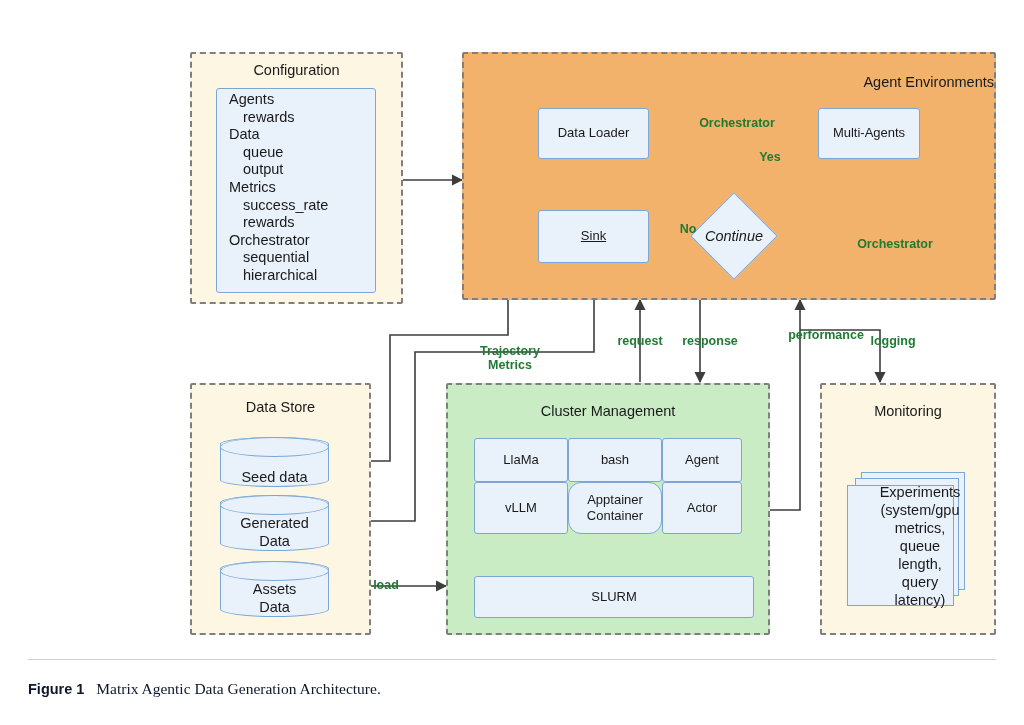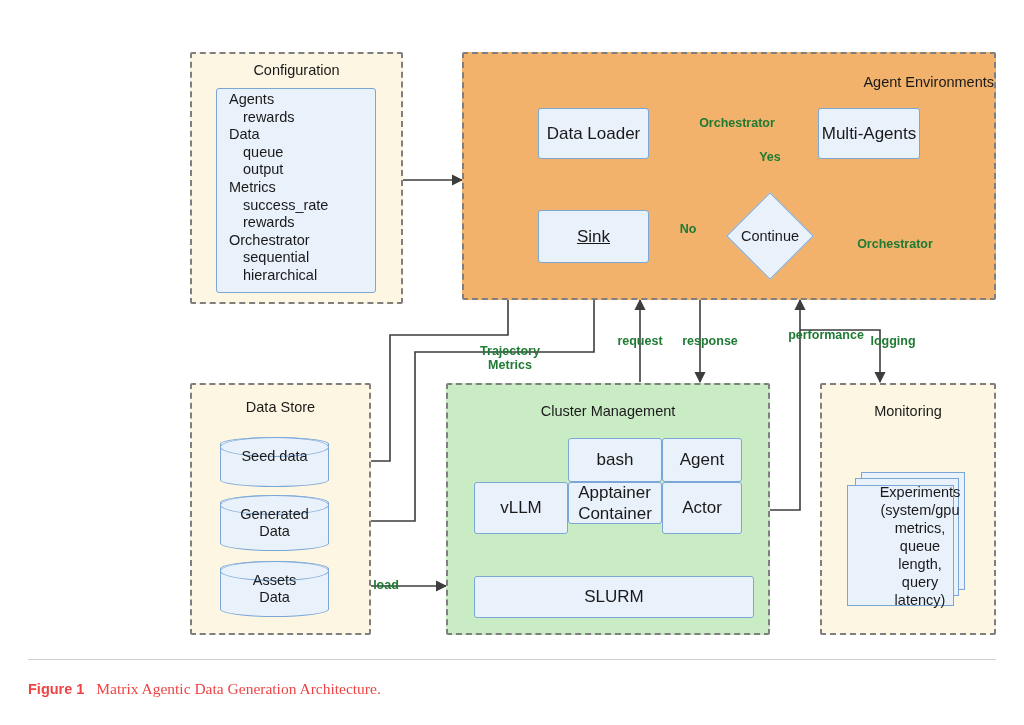--- a/index.html
+++ b/index.html
@@ -41,21 +41,22 @@
   }
 
   
   .node {
     background: #e9f1fb;
     border: 1.4px solid #7ba7d7;
     border-radius: 3px;
     display: flex;
     align-items: center;
     justify-content: center;
-    font-size: 17px;
+    text-align: center;
+    font-size: 13px;
     color: #1a1a1a;
     line-height: 1.25;
   }
 
   
   .cfg-box {
     background: #e9f1fb;
     border: 1.4px solid #7ba7d7;
     border-radius: 3px;
     padding: 2px 12px;
@@ -66,21 +67,21 @@
   .cfg-line { white-space: pre; }
   .cfg-indent { padding-left: 14px; }
 
   
   .cyl {
     position: absolute;
     background: #e9f1fb;
     border: 1.4px solid #7ba7d7;
     border-radius: 50% / 14%;
     display: flex;
-    align-items: flex-start;
+    align-items: flex-end;
     justify-content: center;
     text-align: center;
     font-size: 14.5px;
     line-height: 1.2;
     color: #1a1a1a;
   }
   .cyl-top {
     position: absolute;
     left: -1.4px;
     top: -1.4px;
@@ -143,21 +144,21 @@
     text-align: center;
     line-height: 14px;
   }
 
   
   .caption {
     position: absolute;
     left: 28px;
     top: 680px;
     font-size: 15.5px;
-    color: #ef4444;
+    color: #0f172a;
     font-family: "Liberation Serif", serif;
   }
   .caption b {
     font-family: "Liberation Sans", sans-serif;
     font-size: 14.5px;
   }
   .hr-line {
     position: absolute;
     left: 28px;
     top: 659px;
@@ -240,21 +241,21 @@
   </div>
 
   <div class="abs node" style="left:818px; top:108px; width:102px; height:51px;">
     <span>Multi-Agents</span>
   </div>
 
   <div class="abs node" style="left:538px; top:210px; width:111px; height:53px;text-decoration:underline;">
     <span>Sink</span>
   </div>
 
-  <div class="diamond-wrap" style="left:726px; top:198px; width:88px; height:76px;">
+  <div class="diamond-wrap" style="left:690px; top:198px; width:88px; height:76px;font-style:italic;">
     <div class="diamond-shape" style="width:62px;height:62px;left:13px;top:7px;"></div>
     <div class="diamond-label">Continue</div>
   </div>
 
   <div class="elabel" style="left:692px; top:116px; width:90px;">Orchestrator</div>
   <div class="elabel" style="left:748px; top:150px; width:44px;">Yes</div>
   <div class="elabel" style="left:668px; top:222px; width:40px;">No</div>
   <div class="elabel" style="left:850px; top:237px; width:90px;">Orchestrator</div>
 
   <div class="elabel" style="left:462px; top:344px; width:96px;">Trajectory
@@ -283,31 +284,34 @@
   <div class="cyl" style="left:220px; top:561px; width:107px; height:54px;">
     <div class="cyl-top"></div>
     <div class="cyl-label" style="white-space:pre-line;">Assets
 Data</div>
   </div>
 
   <div class="abs panel panel-green" style="left:446px; top:383px; width:324px; height:252px;">
     <div class="panel-title" style="top:18px;">Cluster Management</div>
   </div>
 
+  <div class="abs node" style="left:474px; top:438px; width:94px; height:44px;">
+    <span>LlaMa</span>
+  </div>
   <div class="abs node" style="left:568px; top:438px; width:94px; height:44px;">
     <span>bash</span>
   </div>
   <div class="abs node" style="left:662px; top:438px; width:80px; height:44px;">
     <span>Agent</span>
   </div>
 
   <div class="abs node" style="left:474px; top:482px; width:94px; height:52px;">
     <span>vLLM</span>
   </div>
-  <div class="abs node" style="left:568px; top:482px; width:94px; height:42px;">
+  <div class="abs node" style="left:568px; top:482px; width:94px; height:52px;border-radius:13px;">
     <span style="white-space:pre-line;">Apptainer
 Container</span>
   </div>
   <div class="abs node" style="left:662px; top:482px; width:80px; height:52px;">
     <span>Actor</span>
   </div>
 
   <div class="abs node" style="left:474px; top:576px; width:280px; height:42px;">
     <span>SLURM</span>
   </div>

